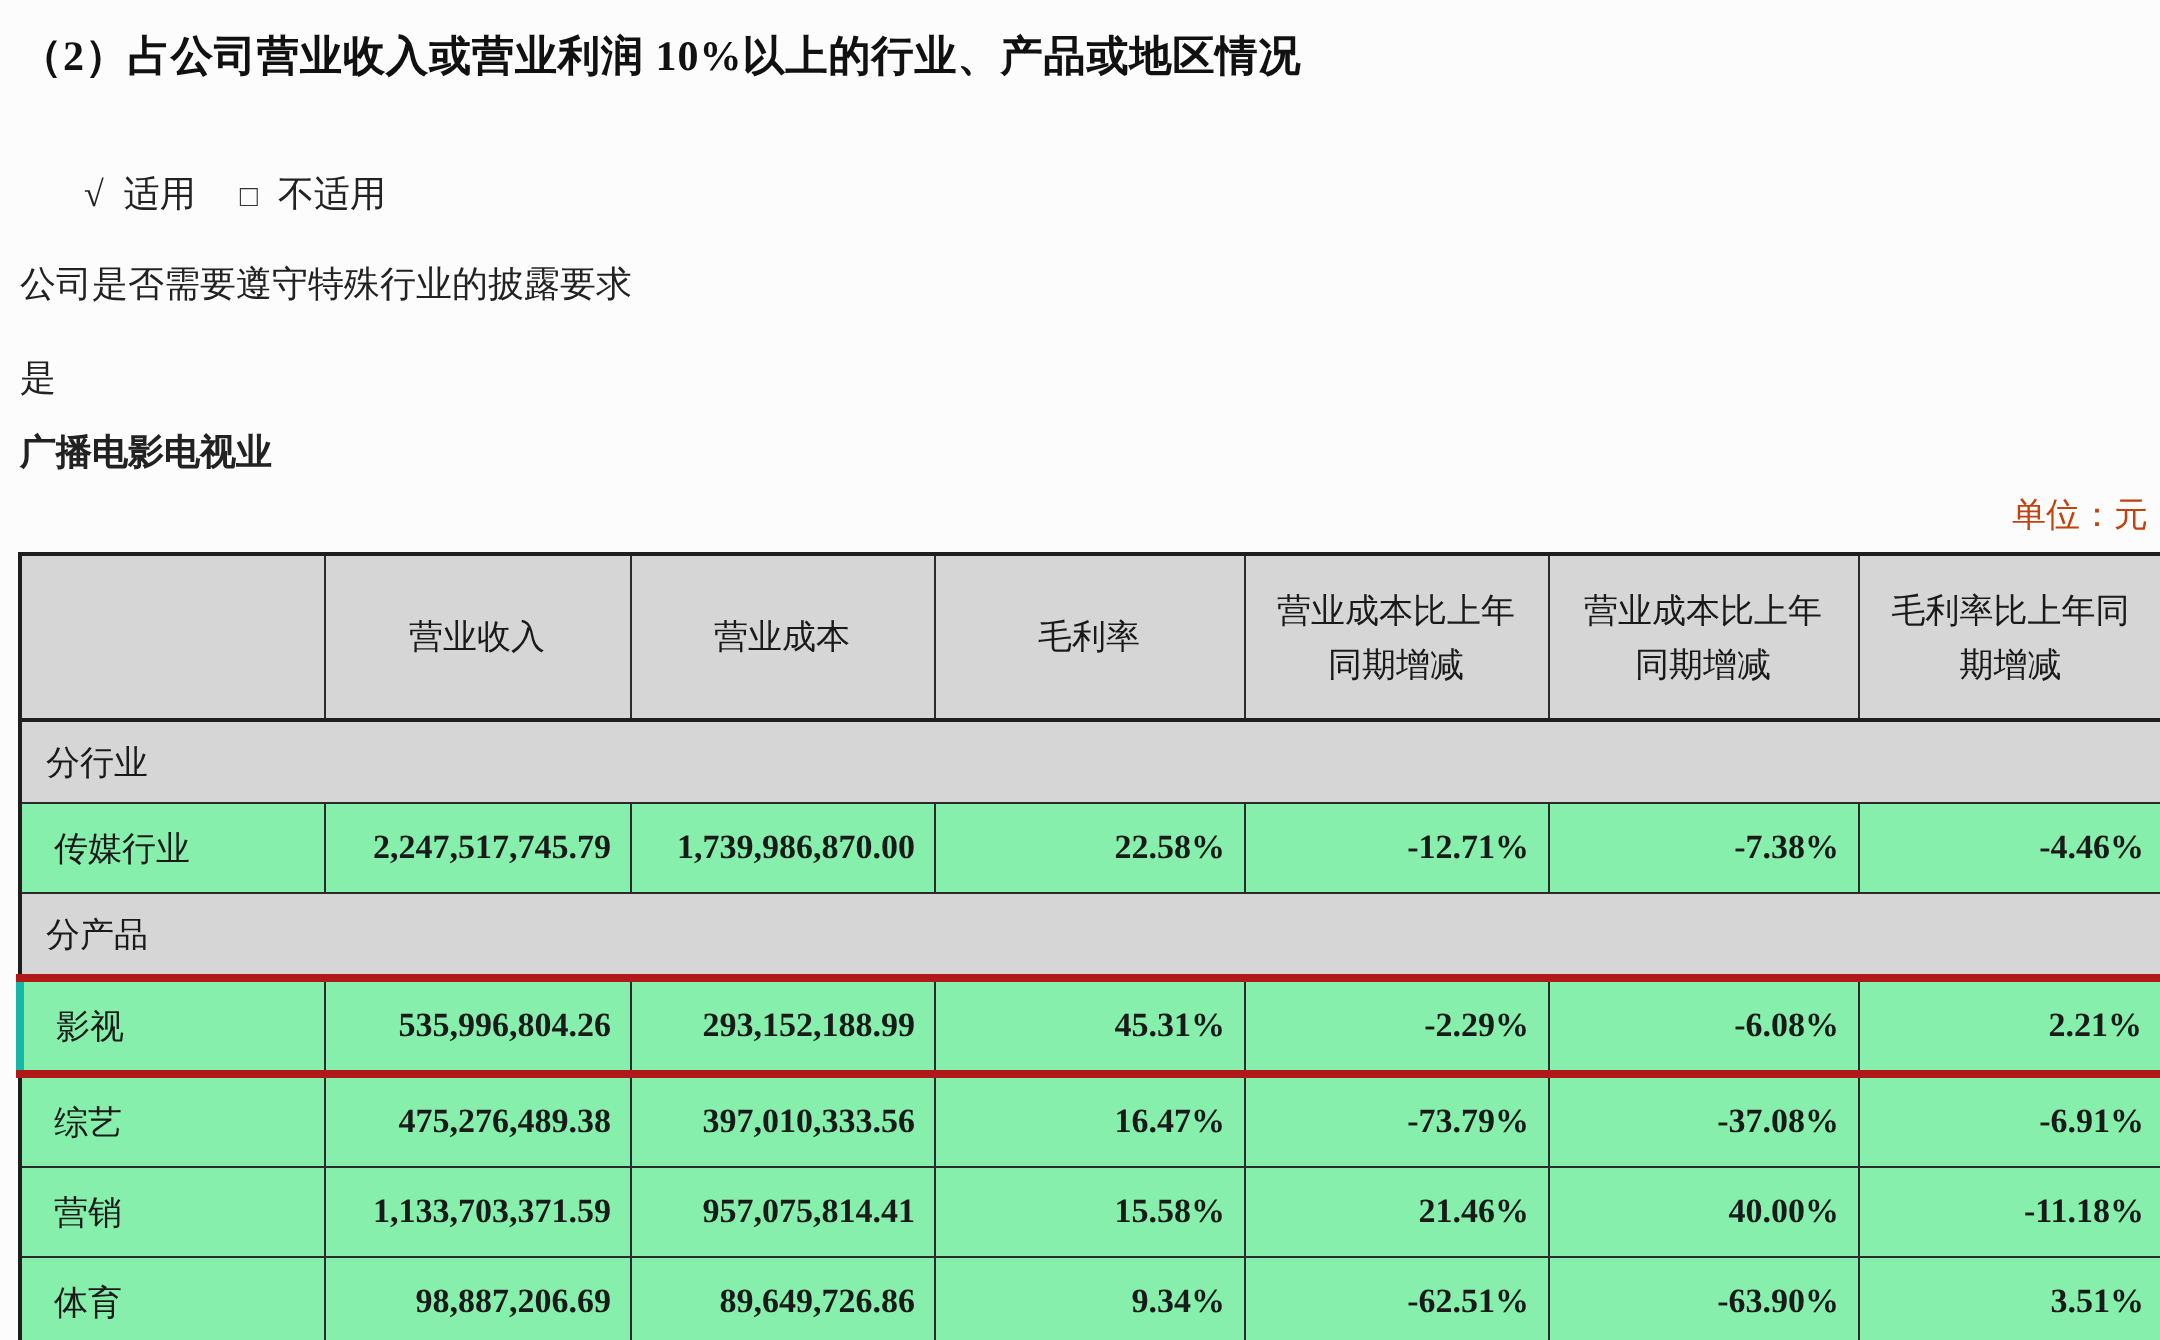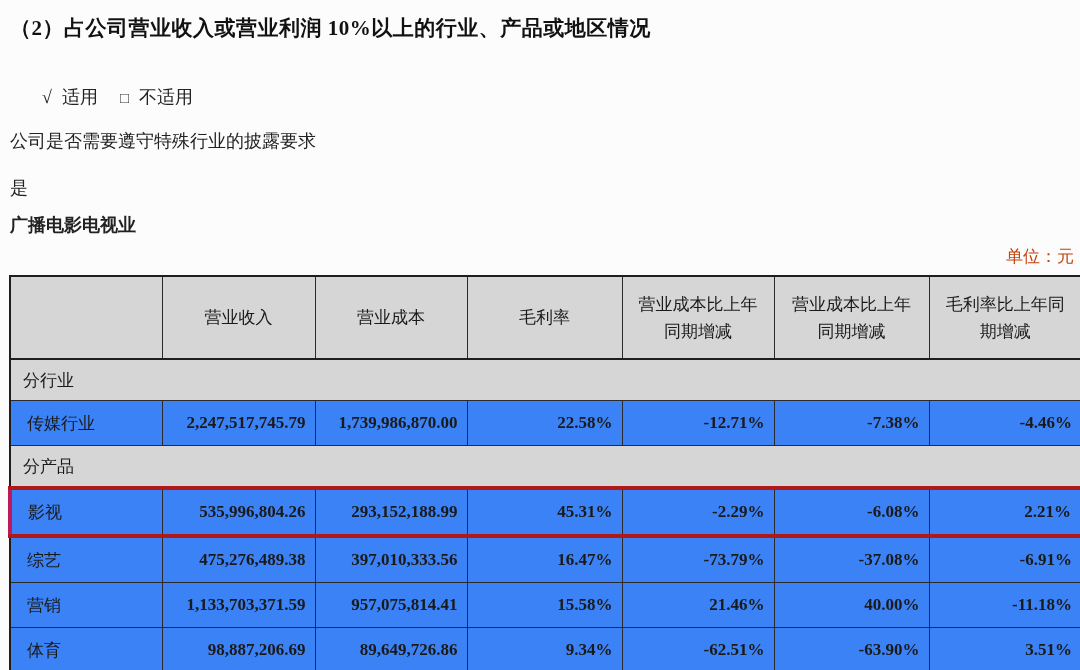--- a/index.html
+++ b/index.html
@@ -50,21 +50,21 @@
     table-layout: fixed;
     width: 1072px;
     margin: 7px 0 0 8px;
     font-size: 17px;
     color: #1a1a1a;
   }
   table.fin-table th,
   table.fin-table td {
     border: 1px solid #2b2b2b;
     padding: 0 8px;
-    background: #3b82f6;
+    background: #86efac;
     overflow: hidden;
   }
   table.fin-table { border: 2px solid #1e1e1e; }
   table.fin-table thead th {
     height: 81px;
     background: #d6d6d6;
     font-weight: 400;
     text-align: center;
     vertical-align: middle;
     white-space: pre-line;
@@ -88,21 +88,21 @@
     text-align: right;
     padding-right: 9px;
     vertical-align: middle;
     font-variant-numeric: lining-nums;
     font-weight: bold;
   }
   table.fin-table tr.highlight td {
     border-top: 4px solid #b11818;
     border-bottom: 4px solid #b11818;
   }
-  table.fin-table tr.highlight td:first-child { border-left: 4px solid #be185d; }
+  table.fin-table tr.highlight td:first-child { border-left: 4px solid #14b8a6; }
   table.fin-table tr.highlight td:last-child  { border-right: 4px solid #b11818; }
 </style>
 </head>
 <body>
 
 <div class="doc">
 
   <h1 class="page-title">（2）占公司营业收入或营业利润 10%以上的行业、产品或地区情况</h1>
 
   <div class="text-line applicability">

